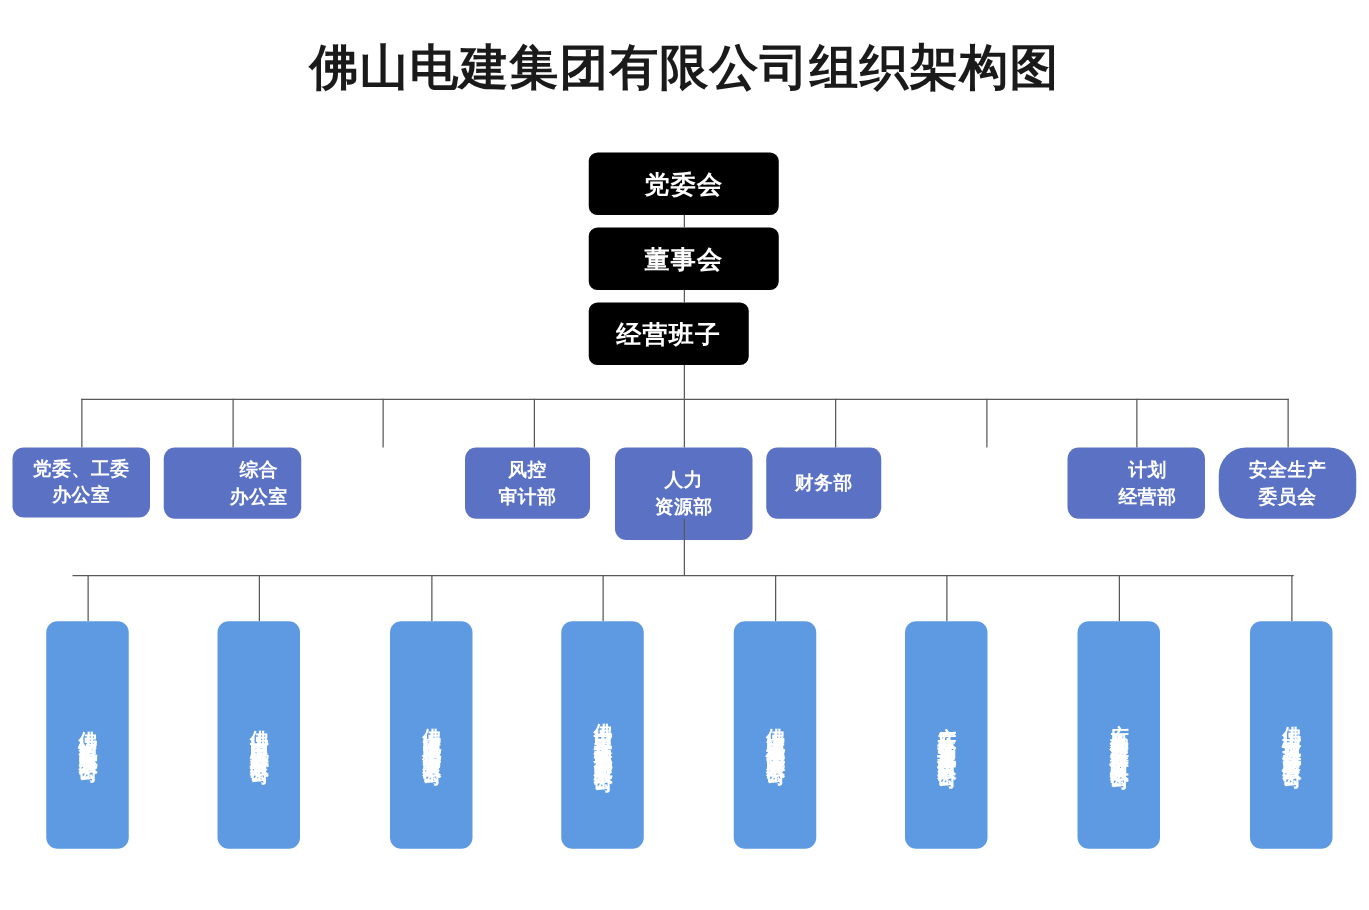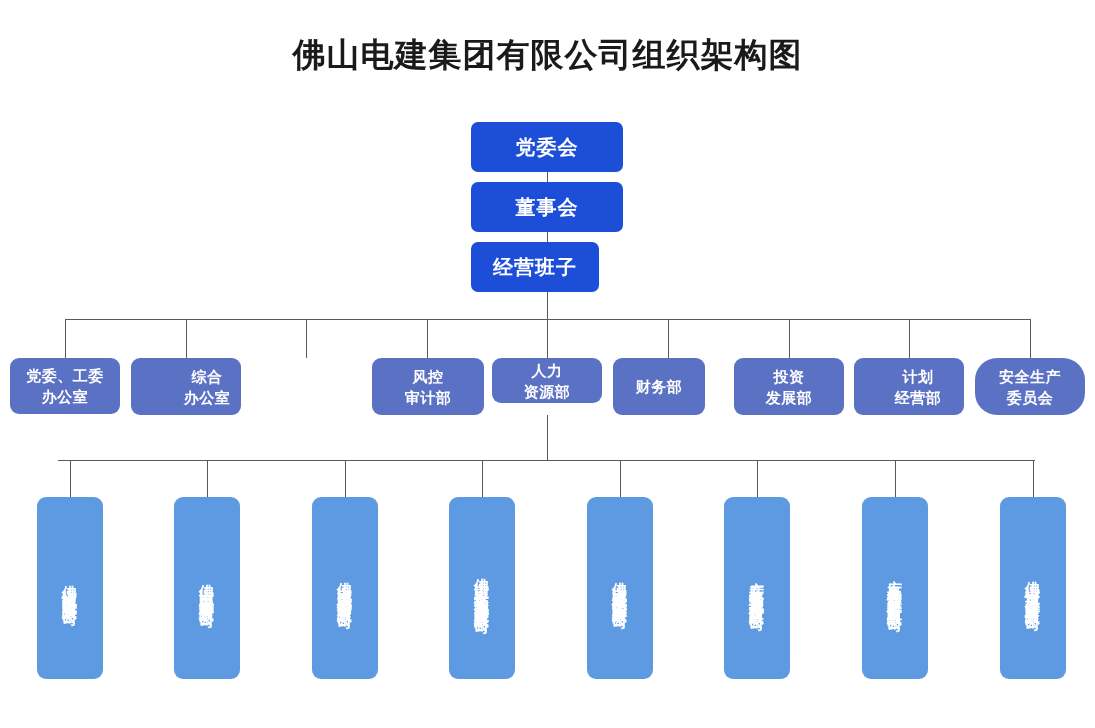--- a/index.html
+++ b/index.html
@@ -18,21 +18,21 @@
     overflow: hidden;
   }
 
   
   .chart-title {
     position: absolute;
     left: 0;
     top: 33px;
     width: 1095px;
     text-align: center;
-    font-size: 33px;
+    font-size: 39px;
     font-weight: bold;
     color: #1a1a1a;
     letter-spacing: 1px;
     line-height: 44px;
     white-space: nowrap;
   }
 
   
   .node {
     position: absolute;
@@ -40,21 +40,21 @@
     display: flex;
     align-items: center;
     justify-content: center;
     color: #ffffff;
     border-radius: 8px;
     text-align: center;
   }
 
   
   .node.exec {
-    background: #1d4ed8;
+    background: #000000;
     font-size: 20px;
     font-weight: 600;
     border-radius: 7px;
     letter-spacing: 1px;
   }
 
   
   .node.dept {
     background: #5b72c4;
     font-size: 15px;
@@ -123,46 +123,40 @@
   </div>
 
   <div class="node dept" style="left:131px; top:358px; width:110px; height:57px;padding-left:42px;">
     <div>
       <div>综合</div>
       <div>办公室</div>
     </div>
   </div>
 
 
-  <div class="node dept" style="left:372px; top:358px; width:112px; height:57px;">
+  <div class="node dept" style="left:372px; top:358px; width:100px; height:57px;">
     <div>
       <div>风控</div>
       <div>审计部</div>
     </div>
   </div>
 
-  <div class="node dept" style="left:492px; top:358px; width:110px; height:45px;">
+  <div class="node dept" style="left:492px; top:358px; width:110px; height:74px;">
     <div>
       <div>人力</div>
       <div>资源部</div>
     </div>
   </div>
 
   <div class="node dept" style="left:613px; top:358px; width:92px; height:57px;text-align:right;">
     <div>
       <div>财务部</div>
     </div>
   </div>
 
-  <div class="node dept" style="left:734px; top:358px; width:110px; height:57px;">
-    <div>
-      <div>投资</div>
-      <div>发展部</div>
-    </div>
-  </div>
 
   <div class="node dept" style="left:854px; top:358px; width:110px; height:57px;padding-left:18px;">
     <div>
       <div>计划</div>
       <div>经营部</div>
     </div>
   </div>
 
   <div class="node dept" style="left:975px; top:358px; width:110px; height:57px;border-radius:22px;">
     <div>

